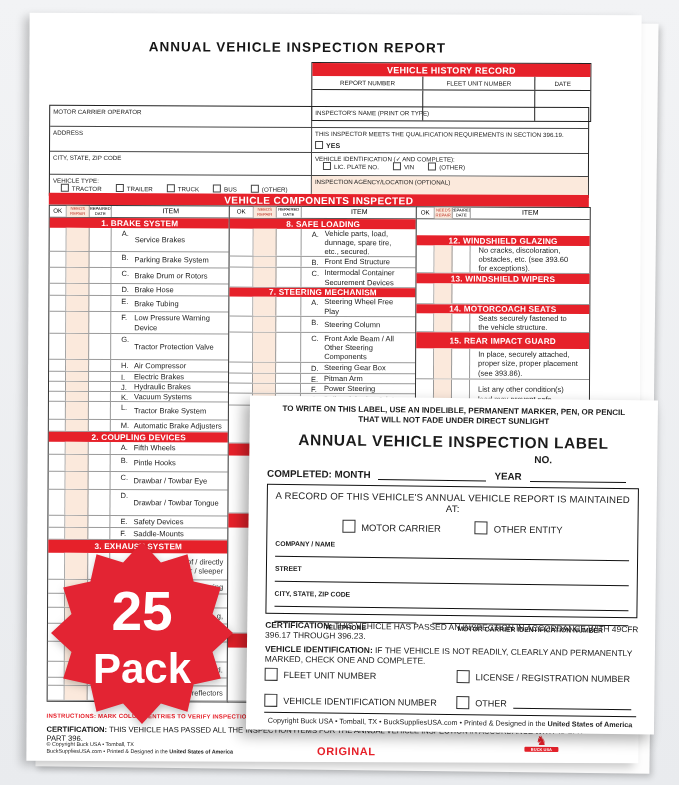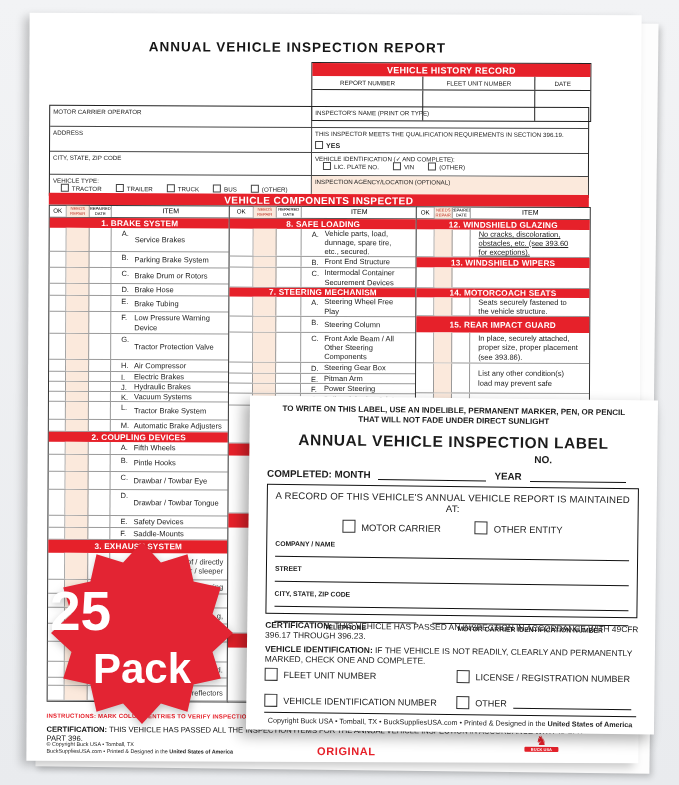--- a/index.html
+++ b/index.html
@@ -82,21 +82,21 @@
   .lc-checks{position:absolute;left:18px;top:272px;width:376px;display:grid;
       grid-template-columns:192px 184px;row-gap:13px;font-size:9px;}
   .lc-checks .ci{display:flex;align-items:center;white-space:nowrap;}
   .lc-other-line{display:inline-block;width:118px;border-bottom:1.2px solid #111;height:9px;margin-left:6px;}
   .lc-divider{position:absolute;left:18px;top:316px;width:372px;border-top:1px solid #111;}
   .lc-copy{position:absolute;left:0;top:320px;width:100%;text-align:center;font-size:7.2px;color:#222;}
   .lc-copy b{font-weight:bold;}
   
   .badge{position:absolute;left:50px;top:541px;width:184px;height:184px;z-index:40;filter:drop-shadow(1px 3px 4px rgba(0,0,0,.25));}
   .badge svg{position:absolute;left:0;top:0;}
-  .badge .t1{position:absolute;left:0;top:38px;width:100%;text-align:left;color:#fff;
+  .badge .t1{position:absolute;left:0;top:38px;width:100%;text-align:center;color:#fff;
       font-size:55px;font-weight:bold;}
   .badge .t2{position:absolute;left:0;top:104px;width:100%;text-align:center;color:#fff;
       font-size:42px;font-weight:bold;}
   :root{--red:#e6212a;--peach:#fbe9dc;}
 </style>
 </head>
 <body>
 
 <div class="scene">
   <div class="sheet-behind"></div>
@@ -637,26 +637,26 @@
               <div style="font-size: 4.2px; color: rgb(192, 57, 43);">REPAIR</div>
             </div>
             <div class="c" style="width: 18px;">
               <div style="font-size: 4.2px;">REPAIRED</div>
               <div style="font-size: 4.2px;">DATE</div>
             </div>
             <div class="c" style="flex: 1 1 0%;">
               <div style="font-size: 7px;">ITEM</div>
             </div>
           </div>
-          <div class="row bar" style="height: 10px;">12. WINDSHIELD GLAZING</div>
+          <div class="row bar" style="height: 10px; margin-top: 16px;">12. WINDSHIELD GLAZING</div>
           <div class="row" style="height: 28px;">
             <div class="c" style="width: 18px;"></div>
             <div class="c peach" style="width: 18px;"></div>
             <div class="c" style="width: 18px;"></div>
-            <div class="c itm noletter" style="flex: 1 1 0%; text-decoration: underline;">
+            <div class="c itm noletter" style="flex: 1 1 0%;">
               <div>
                 <div>No cracks, discoloration,</div>
                 <div>obstacles, etc. (see 393.60</div>
                 <div>for exceptions).</div>
               </div>
             </div>
           </div>
           <div class="row bar" style="height: 10px;">13. WINDSHIELD WIPERS</div>
           <div class="row" style="height: 21px;">
             <div class="c" style="width: 18px;"></div>

